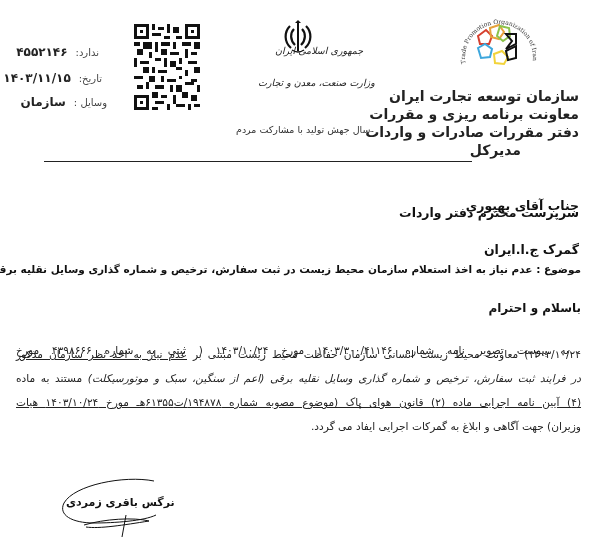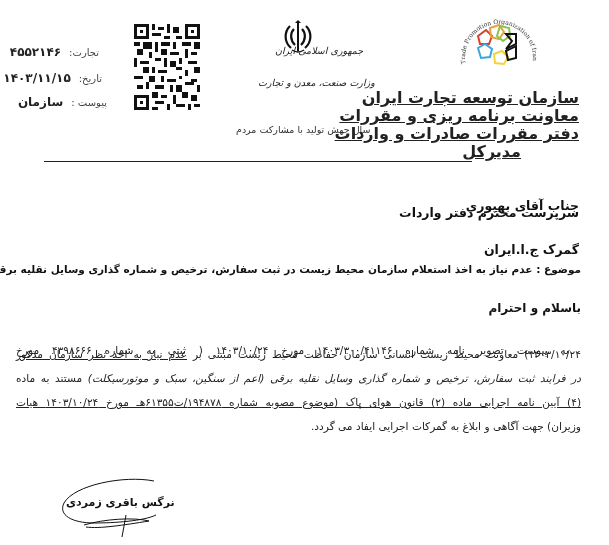--- a/index.html
+++ b/index.html
@@ -14,49 +14,49 @@
   .qr { position: absolute; left: 134px; top: 24px; width: 66px; height: 86px; background: #fff; }
   .qr svg { width: 100%; height: 100%; }
 
   
   .emblem { position: absolute; left: 283px; top: 20px; width: 30px; height: 36px; }
   .ministry-line { position: absolute; font-family: "DejaVu Serif", serif; font-style: italic; font-size: 9.5px; color: #222; direction: rtl; white-space: nowrap; }
   .slogan { position: absolute; left: 236px; top: 124px; font-size: 9.5px; color: #333; direction: rtl; white-space: nowrap; }
 
   
   .tpo-logo { position: absolute; left: 448px; top: 6px; width: 100px; height: 82px; }
-  .org-line { position: absolute; font-size: 16px; font-weight: bold; color: #222; direction: rtl; white-space: nowrap; text-decoration: underline; }
+  .org-line { position: absolute; font-size: 14px; font-weight: bold; color: #222; direction: rtl; white-space: nowrap; }
 
   .hr { position: absolute; left: 44px; width: 428px; top: 161px; height: 1px; background: #222; }
 
   .addressee { position: absolute; right: 30px; font-size: 12.5px; font-weight: bold; direction: rtl; white-space: nowrap; }
   .subject { position: absolute; right: 28px; top: 263px; font-size: 10.5px; font-weight: bold; direction: rtl; white-space: nowrap; }
   .greeting { position: absolute; right: 28px; top: 301px; font-size: 12px; font-weight: bold; direction: rtl; white-space: nowrap; }
 
   .body-line { position: absolute; left: 16px; right: 28px; font-size: 10.6px; direction: rtl; text-align: justify; text-align-last: justify; white-space: nowrap; color: #222; }
   .body-line.last { text-align-last: right; }
   .ul { text-decoration: underline; }
   .it { font-style: italic; }
 
   .sig-block { position: absolute; left: 54px; top: 473px; width: 110px; height: 66px; }
   .sig-name { position: absolute; left: 66px; top: 496px; font-size: 11px; font-weight: bold; direction: rtl; white-space: nowrap; }
 </style>
 </head>
 <body>
 
 <div class="meta-row" style="right:510px; top:45px;">
-  <span class="meta-label">تجارت:</span>
+  <span class="meta-label">ندارد:</span>
   <span class="meta-value">۴۵۵۲۱۴۶</span>
 </div>
 <div class="meta-row" style="right:507px; top:71px;">
   <span class="meta-label">تاریخ:</span>
   <span class="meta-value">۱۴۰۳/۱۱/۱۵</span>
 </div>
 <div class="meta-row" style="right:502px; top:95px;">
-  <span class="meta-label">پیوست :</span>
+  <span class="meta-label">وسایل :</span>
   <span class="meta-value">سازمان</span>
 </div>
 
 <div class="qr">
   <svg viewBox="0 0 22 28" preserveAspectRatio="none" shape-rendering="crispEdges">
     <rect x="0" y="0" width="22" height="28" fill="#fff"></rect>
     <g fill="#111">
       <rect x="0" y="0" width="5" height="5"></rect>
         <rect x="1" y="1" width="3" height="3" fill="#fff"></rect>
         <rect x="2" y="2" width="1" height="1"></rect>

